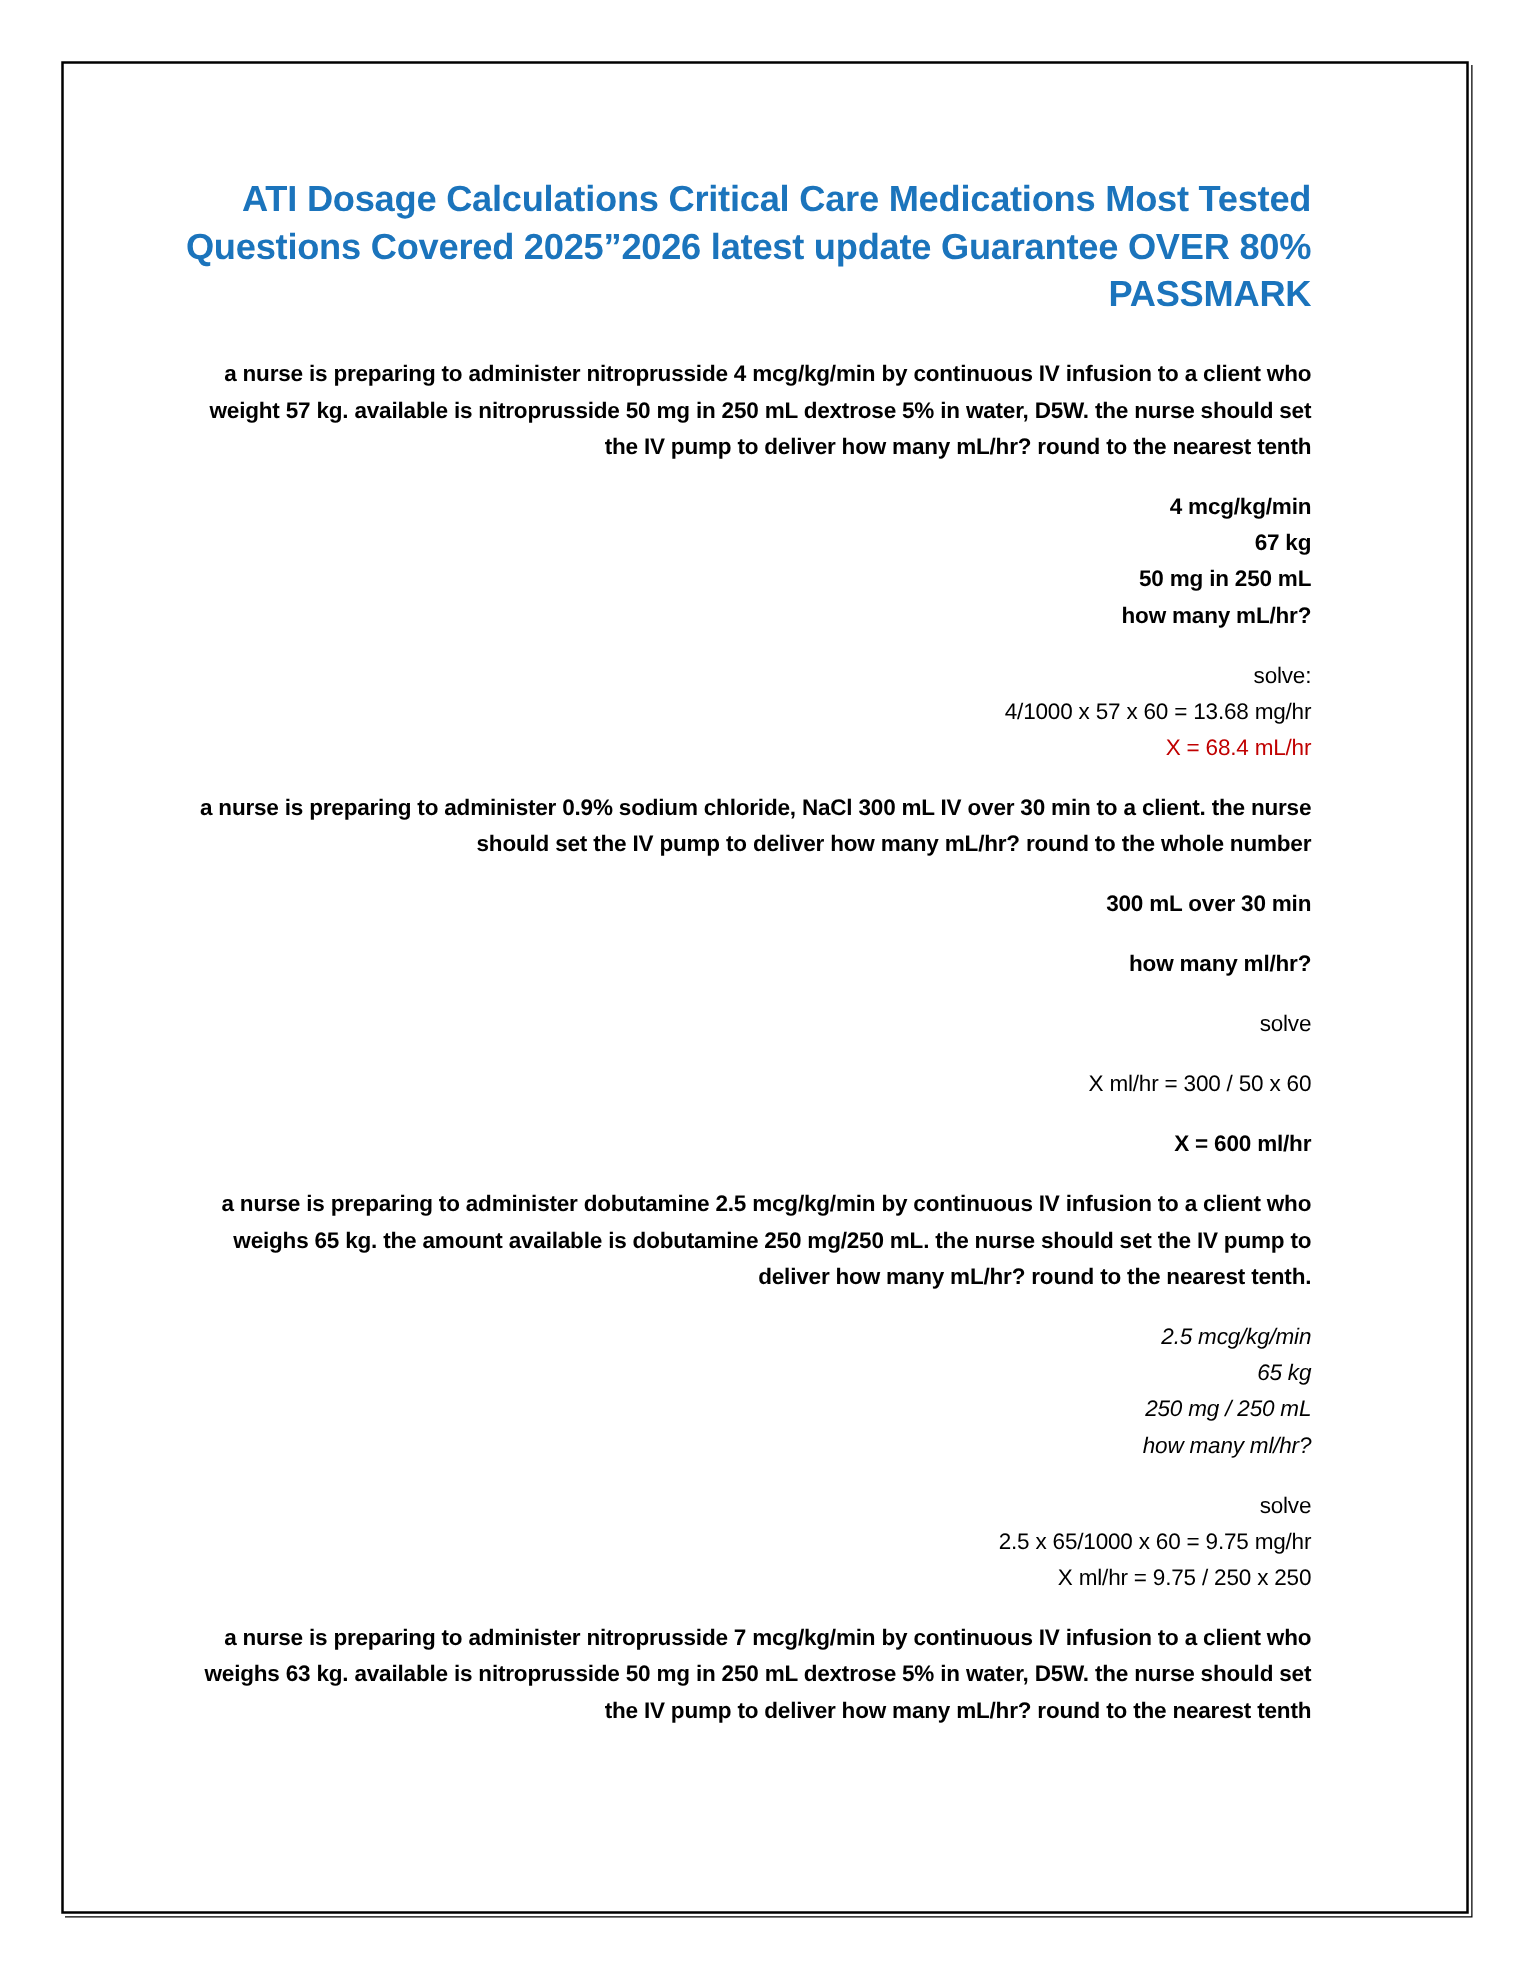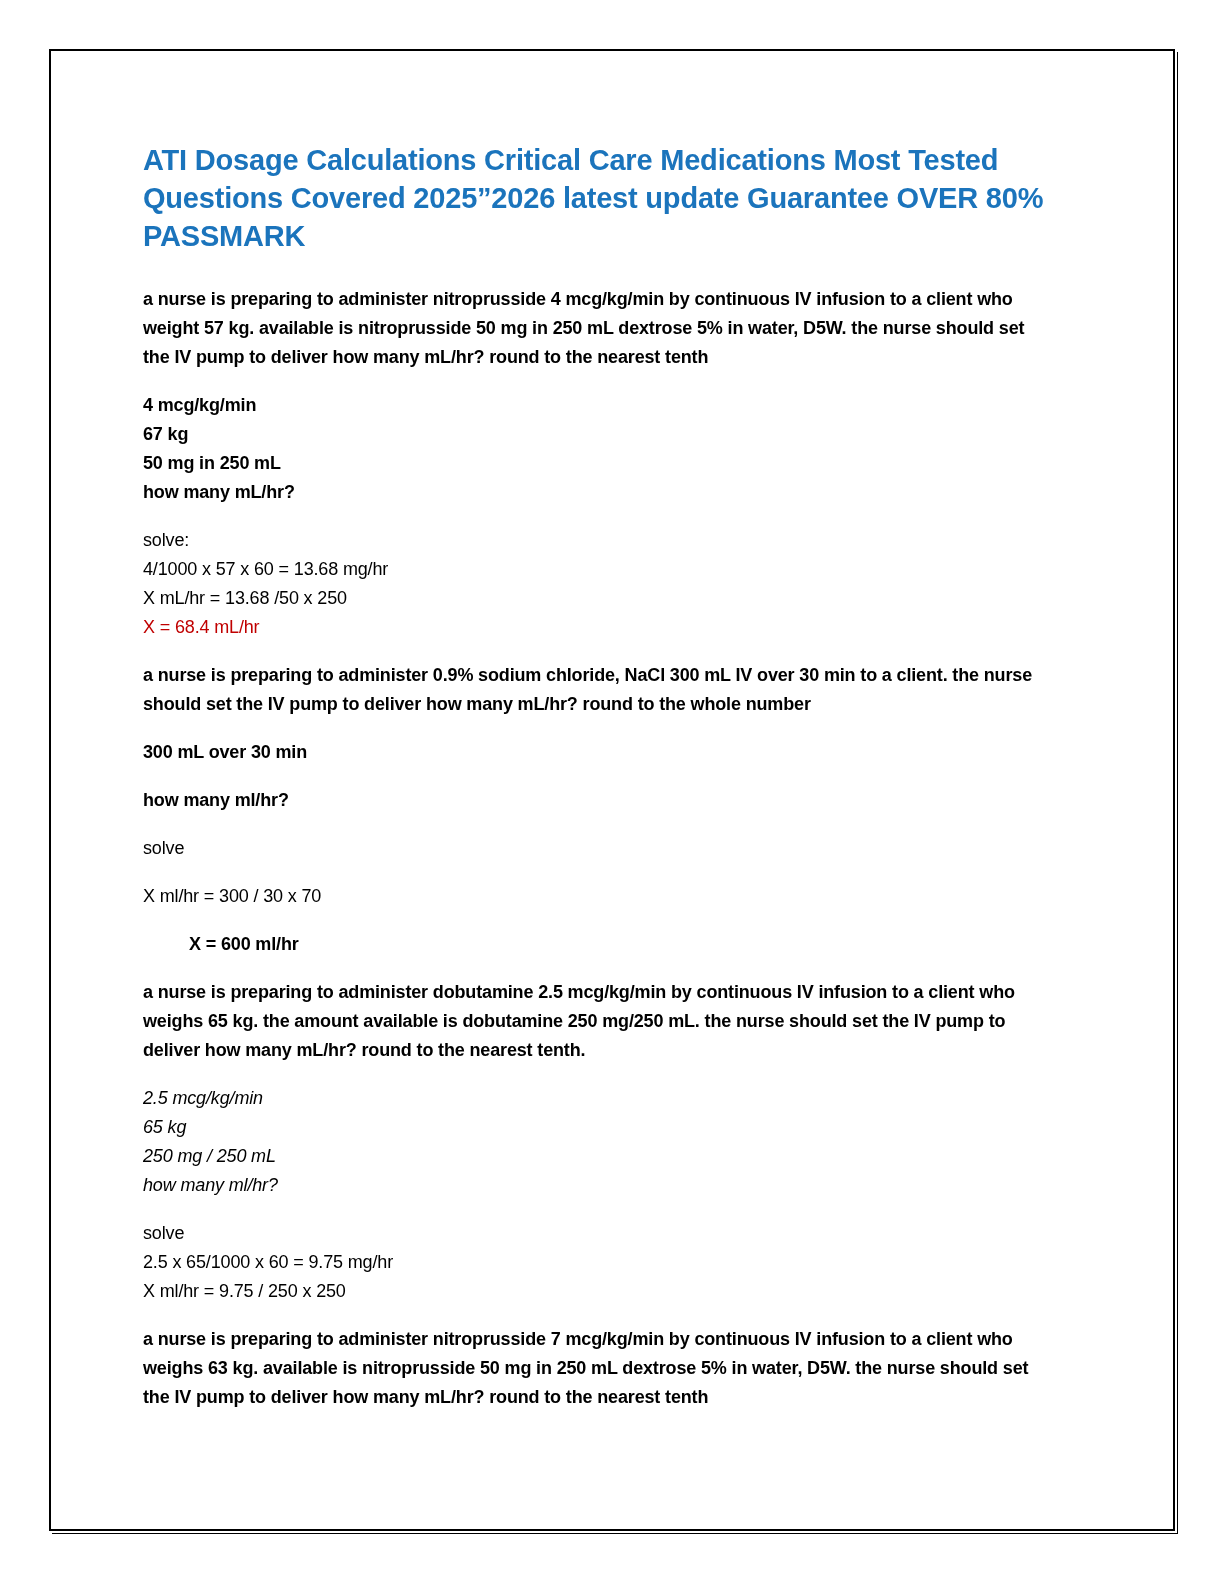--- a/index.html
+++ b/index.html
@@ -26,20 +26,21 @@
   }
   .content {
     position: absolute;
     left: 92px;
     top: 90px;
     width: 906px;
     color: #000000;
     font-size: 18px;
     line-height: 29px;
     letter-spacing: -0.15px;
+    text-align: right;
   }
   .doc-title {
     font-size: 29px;
     line-height: 38px;
     font-weight: bold;
     letter-spacing: -0.2px;
     margin: 0 0 30px 0;
   }
   p { margin: 0 0 19px 0; }
   .block { margin: 0 0 19px 0; }
@@ -62,31 +63,30 @@
     <div class="block bi">
       <div>4 mcg/kg/min</div>
       <div>67 kg</div>
       <div>50 mg in 250 mL</div>
       <div>how many mL/hr?</div>
     </div>
 
     <div class="block pre-gap">
       <div>solve:</div>
       <div>4/1000 x 57 x 60 = 13.68 mg/hr</div>
-      <div>X mL/hr = 13.68 /50 x 250</div>
       <div style="color:#C00000">X = 68.4 mL/hr</div>
     </div>
 
     <p class="q">a nurse is preparing to administer 0.9% sodium chloride, NaCl 300 mL IV over 30 min to a client. the nurse should set the IV pump to deliver how many mL/hr? round to the whole number</p>
 
     <p class="bi">300 mL over 30 min</p>
     <p class="bi">how many ml/hr?</p>
 
     <p>solve</p>
-    <p>X ml/hr = 300 / 30 x 70</p>
+    <p>X ml/hr = 300 / 50 x 60</p>
     <p class="bold">X = 600 ml/hr</p>
 
     <p class="q">a nurse is preparing to administer dobutamine 2.5 mcg/kg/min by continuous IV infusion to a client who weighs 65 kg. the amount available is dobutamine 250 mg/250 mL. the nurse should set the IV pump to deliver how many mL/hr? round to the nearest tenth.</p>
 
     <div class="block it">
       <div>2.5 mcg/kg/min</div>
       <div>65 kg</div>
       <div>250 mg / 250 mL</div>
       <div>how many ml/hr?</div>
     </div>

